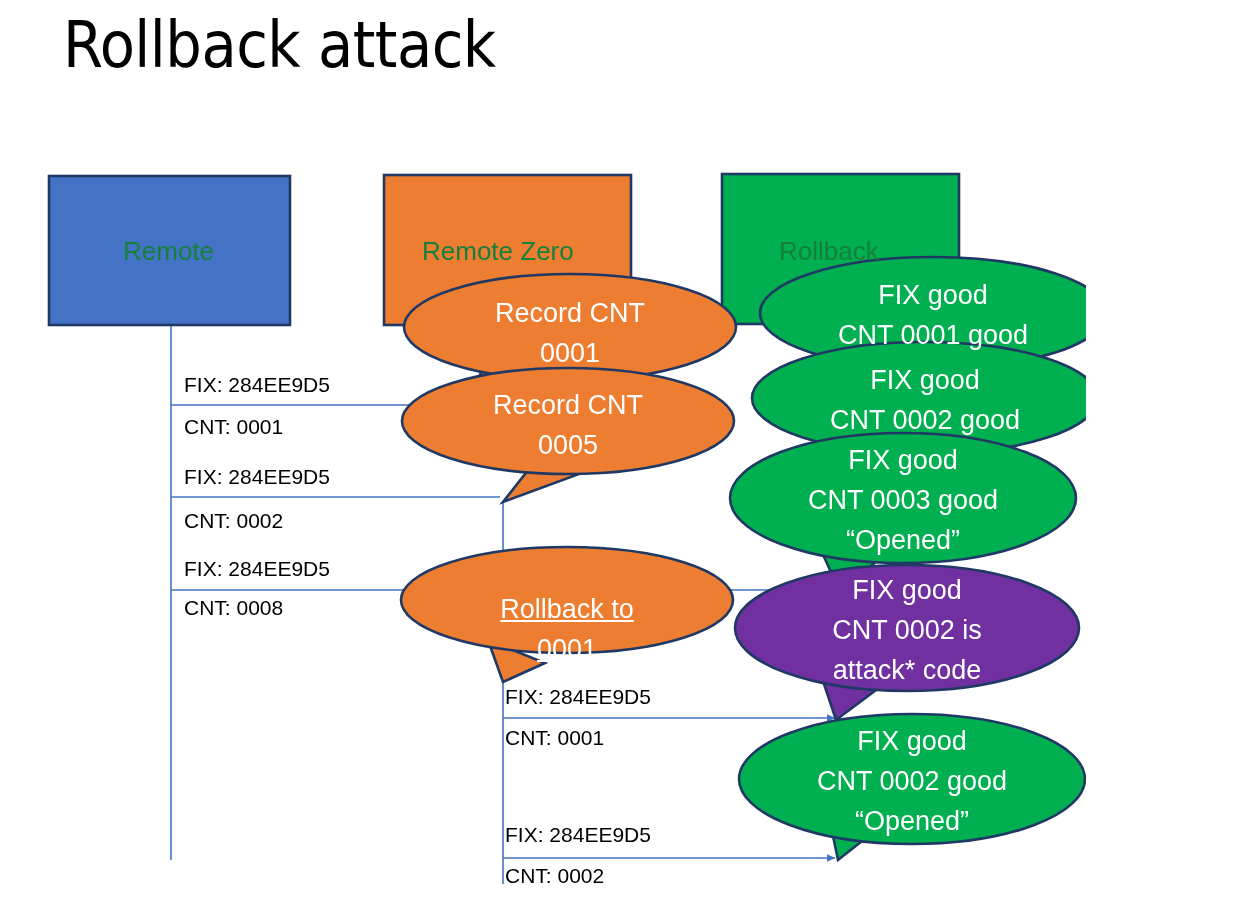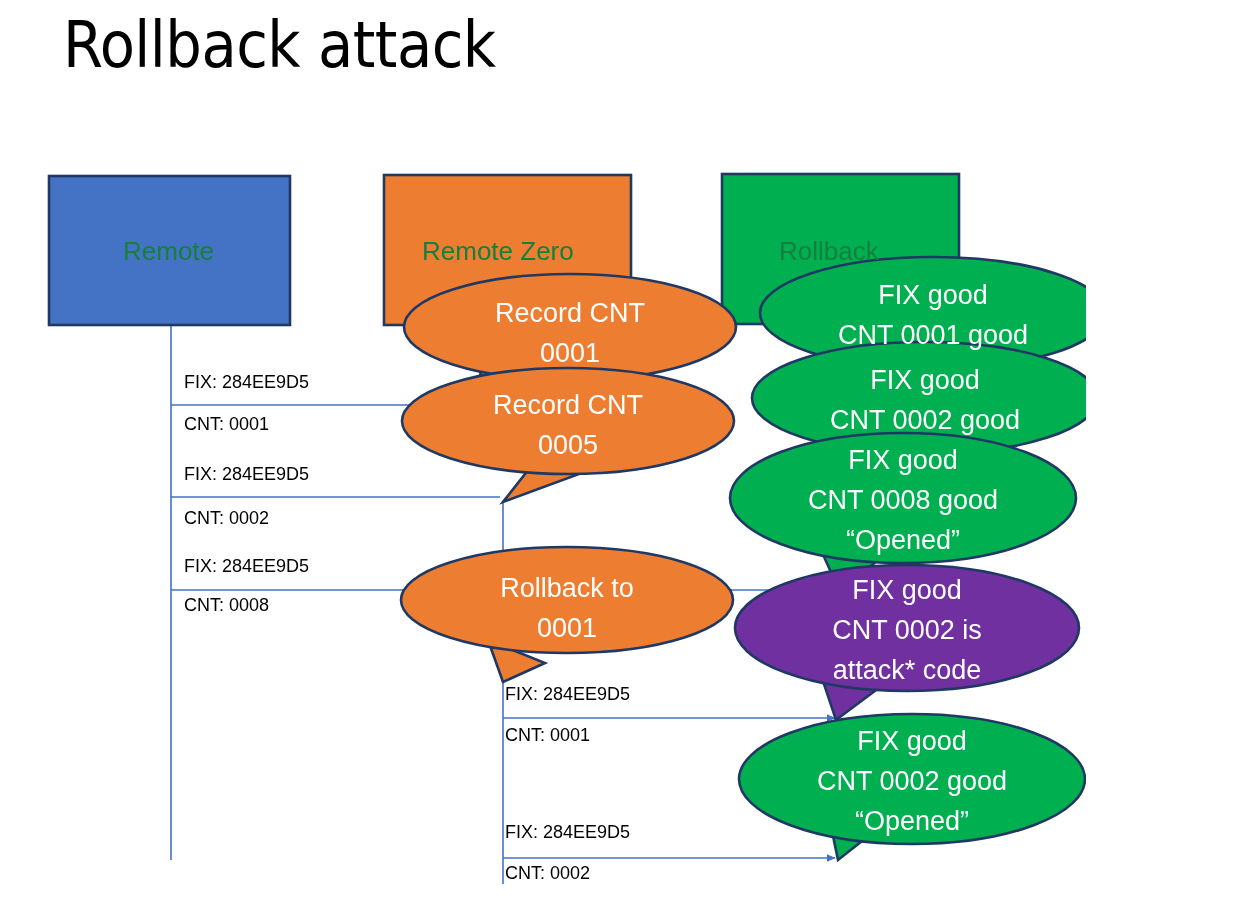--- a/index.html
+++ b/index.html
@@ -55,21 +55,21 @@
     position: absolute;
     color: #ffffff;
     font-size: 27px;
     line-height: 1.48;
     text-align: center;
     pointer-events: none;
   }
   .msg-label {
     position: absolute;
     color: #000000;
-    font-size: 18px;
+    font-size: 21px;
     line-height: 1.2;
     white-space: nowrap;
     pointer-events: none;
   }
 </style>
 </head>
 <body>
 
 <div id="slide">
 
@@ -160,25 +160,25 @@
     <div>0005</div>
   </div>
 
   <div class="bubble-text" style="left:775px; top:361px; width:300px;">
     <div>FIX good</div>
     <div>CNT 0002 good</div>
   </div>
 
   <div class="bubble-text" style="left:753px; top:441px; width:300px;">
     <div>FIX good</div>
-    <div>CNT 0008 good</div>
+    <div>CNT 0003 good</div>
     <div>“Opened”</div>
   </div>
 
-  <div class="bubble-text" style="left:417px; top:569px; width:300px;">
+  <div class="bubble-text" style="left:417px; top:590px; width:300px;text-decoration:underline;">
     <div>Rollback to</div>
     <div>0001</div>
   </div>
 
   <div class="bubble-text" style="left:757px; top:571px; width:300px;">
     <div>FIX good</div>
     <div>CNT 0002 is</div>
     <div>attack* code</div>
   </div>
 

